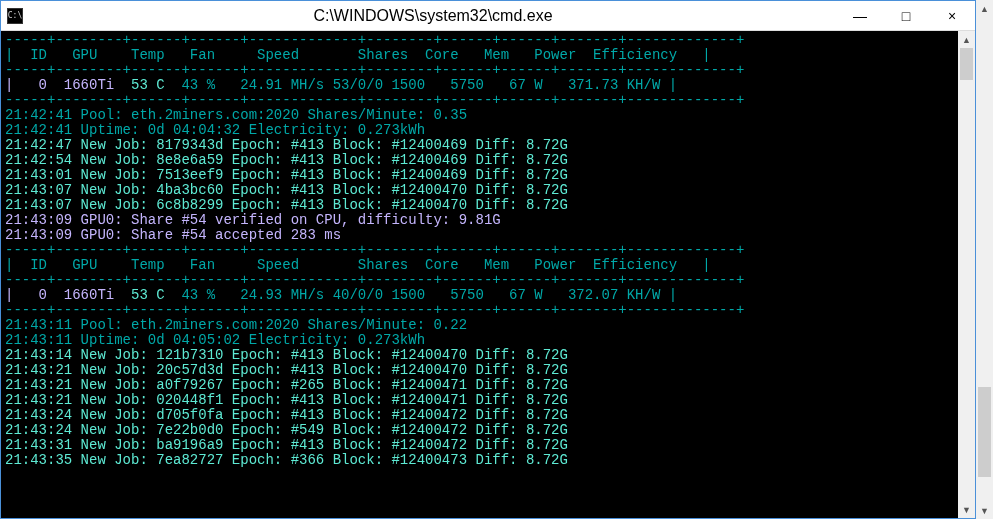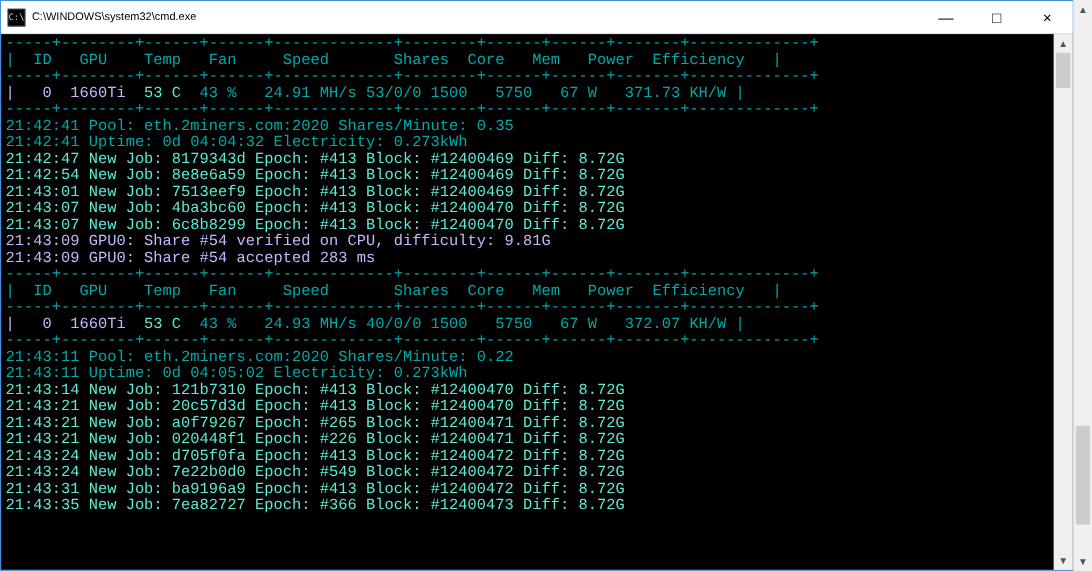--- a/index.html
+++ b/index.html
@@ -34,22 +34,23 @@
     border: 1px solid #333;
     display: inline-flex;
     align-items: center;
     justify-content: center;
     color: #ccc;
     font-size: 8px;
     font-family: monospace;
   }
   .title-text {
     flex: 1;
-    font-size: 10px;
+    font-size: 16px;
     color: #000;
+    text-align: center;
   }
   .win-btn {
     width: 46px;
     height: 30px;
     display: flex;
     align-items: center;
     justify-content: center;
     font-size: 14px;
     color: #000;
     cursor: pointer;
@@ -152,21 +153,21 @@
 <span class="c-cyan">-----+--------+------+------+-------------+--------+------+------+-------+-------------+</span>
 <span class="c-cyan">|  ID   GPU    Temp   Fan     Speed       Shares  Core   Mem   Power  Efficiency   |</span>
 <span class="c-cyan">-----+--------+------+------+-------------+--------+------+------+-------+-------------+</span>
 <span class="c-green">|   0  1660Ti</span><span class="c-yellow">  53 C </span><span class="c-cyan"> 43 %   24.93 MH/s 40/0/0 1500   5750   67 W   372.07 KH/W |</span>
 <span class="c-cyan">-----+--------+------+------+-------------+--------+------+------+-------+-------------+</span>
 <span class="c-cyan">21:43:11 Pool: eth.2miners.com:2020 Shares/Minute: 0.22</span>
 <span class="c-cyan">21:43:11 Uptime: 0d 04:05:02 Electricity: 0.273kWh</span>
 <span class="c-yellow">21:43:14 New Job: 121b7310 Epoch: #413 Block: #12400470 Diff: 8.72G</span>
 <span class="c-yellow">21:43:21 New Job: 20c57d3d Epoch: #413 Block: #12400470 Diff: 8.72G</span>
 <span class="c-yellow">21:43:21 New Job: a0f79267 Epoch: #265 Block: #12400471 Diff: 8.72G</span>
-<span class="c-yellow">21:43:21 New Job: 020448f1 Epoch: #226 Block: #12400471 Diff: 8.72G</span>
+<span class="c-yellow">21:43:21 New Job: 020448f1 Epoch: #413 Block: #12400471 Diff: 8.72G</span>
 <span class="c-yellow">21:43:24 New Job: d705f0fa Epoch: #413 Block: #12400472 Diff: 8.72G</span>
 <span class="c-yellow">21:43:24 New Job: 7e22b0d0 Epoch: #549 Block: #12400472 Diff: 8.72G</span>
 <span class="c-yellow">21:43:31 New Job: ba9196a9 Epoch: #413 Block: #12400472 Diff: 8.72G</span>
 <span class="c-yellow">21:43:35 New Job: 7ea82727 Epoch: #366 Block: #12400473 Diff: 8.72G</span>
 </div>
     <div class="scrollbar">
       <div class="sb-btn">▲</div>
       <div class="sb-track">
         <div class="sb-thumb"></div>
       </div>

